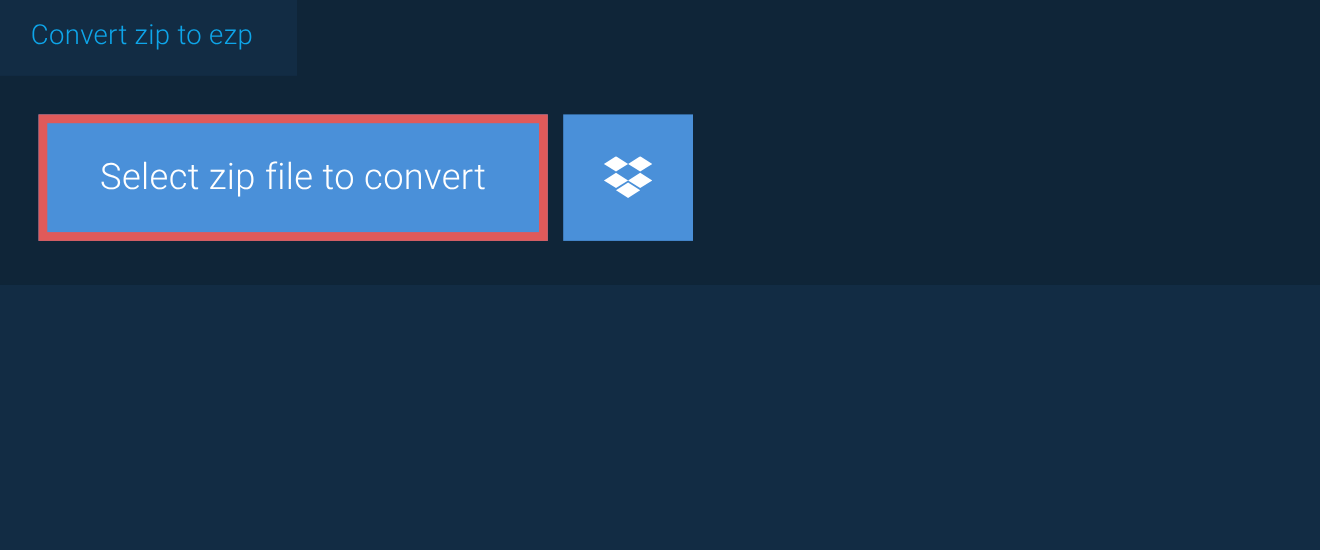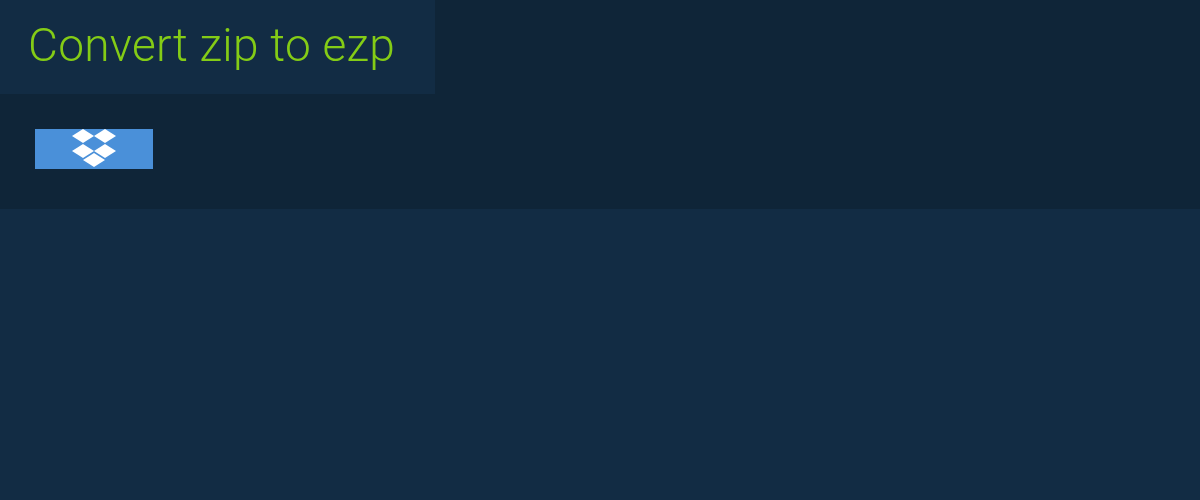--- a/index.html
+++ b/index.html
@@ -16,22 +16,22 @@
     }
     .panel {
       background: #0f2538;
       width: 100%;
       padding-bottom: 40px;
     }
     .header-tab {
       display: inline-block;
       background: #122c44;
       padding: 18px 40px 22px 28px;
-      color: #84cc16;
-      font-size: 46px;
+      color: #0ea5e9;
+      font-size: 25px;
       font-weight: 300;
       letter-spacing: 0.3px;
     }
     .button-row {
       display: flex;
       align-items: stretch;
       padding: 35px 0 0 35px;
       gap: 14px;
     }
     .select-button {
@@ -61,20 +61,23 @@
     }
   </style>
 </head>
 <body>
 
 <div class="panel">
   <div class="header-tab">
     <span>Convert zip to ezp</span>
   </div>
   <div class="button-row">
+    <div class="select-button">
+      <span>Select zip file to convert</span>
+    </div>
     <div class="dropbox-button">
       <span class="dropbox-icon">
         <svg viewBox="0 0 44 40" xmlns="http://www.w3.org/2000/svg">
           <path fill="#ffffff" d="M11 0 L22 7 L11 14 L0 7 Z"></path>
           <path fill="#ffffff" d="M33 0 L44 7 L33 14 L22 7 Z"></path>
           <path fill="#ffffff" d="M11 15 L22 22 L11 29 L0 22 Z"></path>
           <path fill="#ffffff" d="M33 15 L44 22 L33 29 L22 22 Z"></path>
           <path fill="#ffffff" d="M22 24 L33 31 L22 38 L11 31 Z"></path>
         </svg>
       </span>

